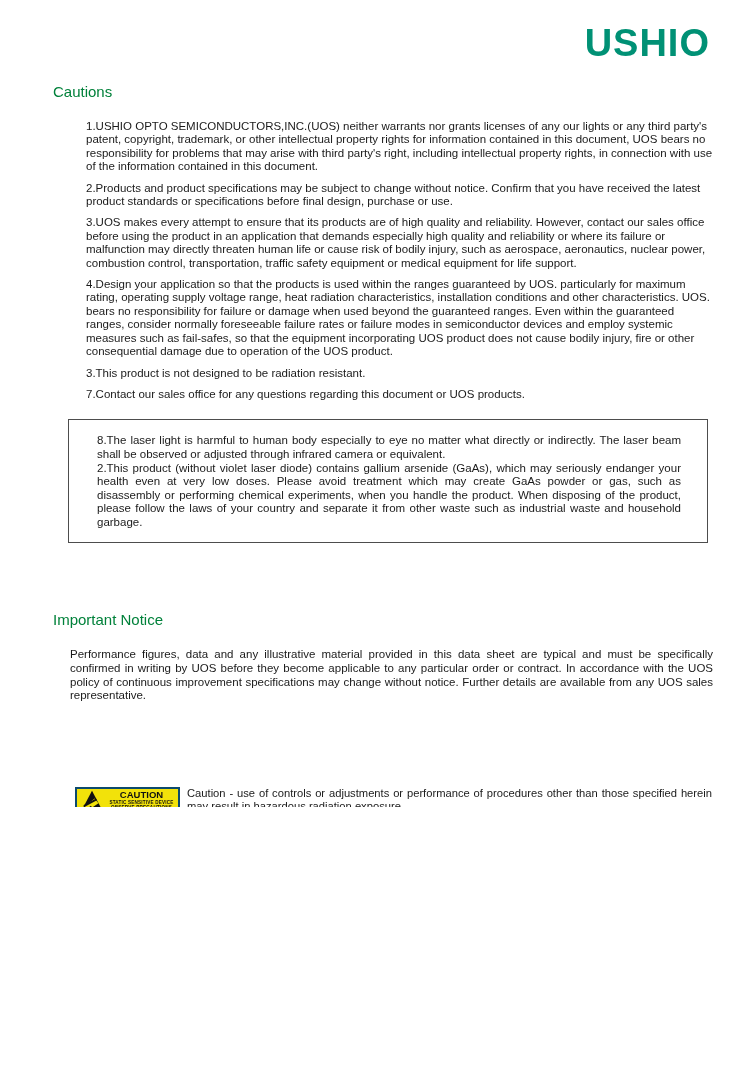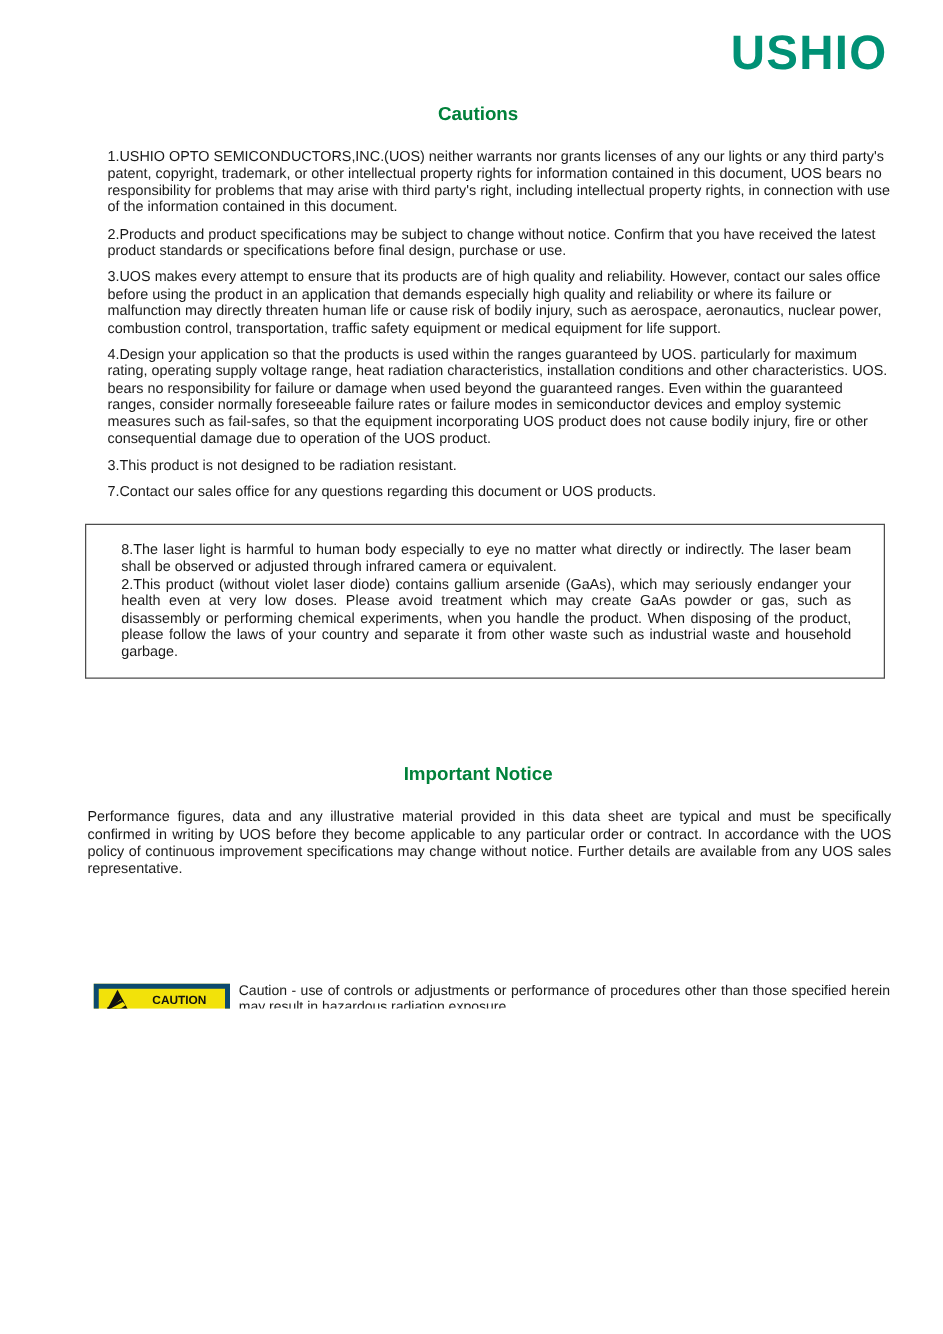--- a/index.html
+++ b/index.html
@@ -13,21 +13,21 @@
   }
   .logo{
     position:absolute;top:22px;right:44px;
     font-size:38px;font-weight:bold;letter-spacing:1px;
     color:#009175;
     transform:scaleY(1.02);
   }
   .content{padding:83px 42px 0 53px;}
   .green-heading{
     margin:0;
-    font-size:15px;font-weight:bold;color:#00813A;text-align:center;
+    font-size:15px;font-weight:normal;color:#00813A;
   }
   .paras{margin:20px 0 0 17px;width:643px;}
   .paras p{
     margin:0 0 8px 16px;
     font-size:11.5px;line-height:13.4px;
   }
   .warning-box{
     margin:18px 0 0 15px;
     width:584px;
     border:1px solid #4d4d4d;
@@ -44,22 +44,22 @@
     font-size:11.5px;line-height:13.6px;
     text-align:justify;
   }
   .esd-row{
     margin:84px 0 0 22px;
     display:flex;align-items:flex-start;
   }
   .esd-badge{
     width:97px;height:29px;
     background:#F2E20A;
-    border:4px solid #0c4a6e;
-    display:flex;align-items:center;
+    border:2px solid #0c4a6e;
+    display:flex;
     padding:1px 2px;
     box-sizing:content-box;
     flex:0 0 auto;
   }
   .esd-icon{flex:0 0 auto;margin-right:2px;}
   .esd-text{flex:1;text-align:center;color:#111;}
   .esd-title{font-size:9.5px;font-weight:bold;line-height:10px;}
   .esd-sub{font-size:4.6px;font-weight:bold;line-height:5.6px;letter-spacing:.2px;}
   .esd-caption{
     margin:0 0 0 7px;width:528px;

